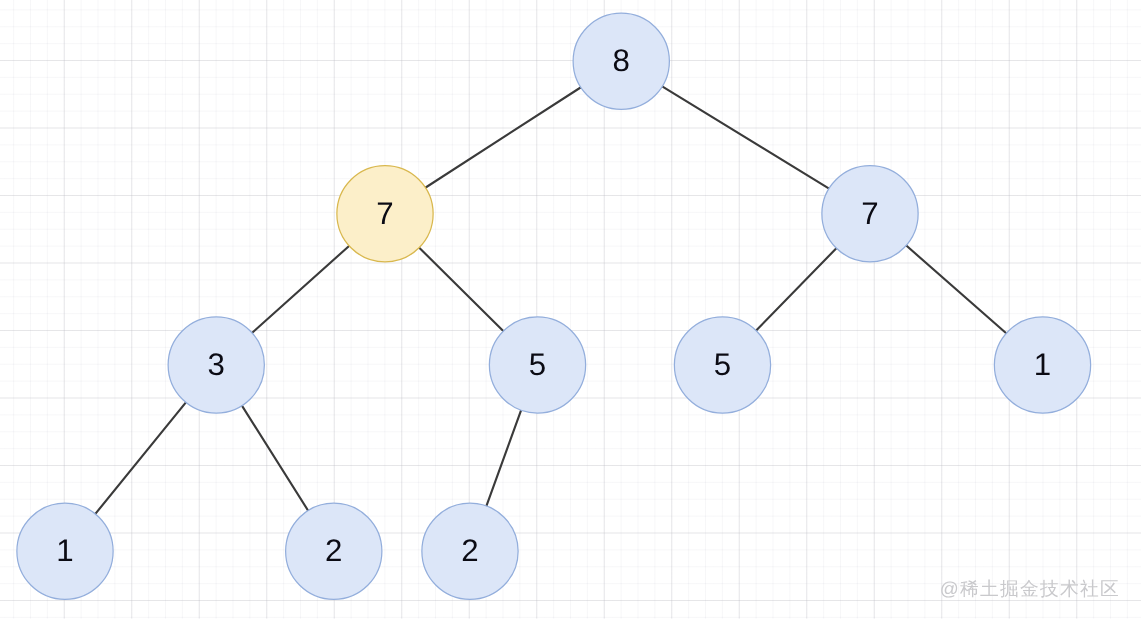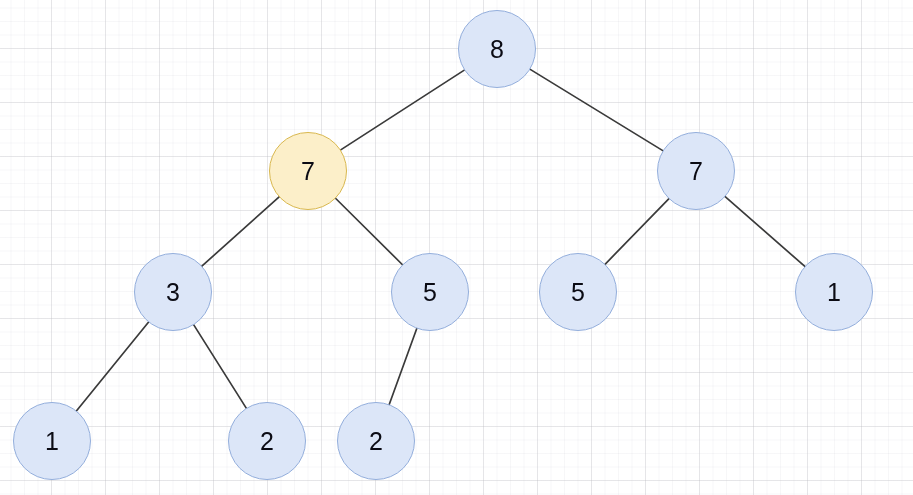--- a/index.html
+++ b/index.html
@@ -103,14 +103,15 @@
         <span>1</span>
       </div>
       <div class="tree-node node-default" style="left: 228px; top: 402px; width: 78px; height: 78px;">
         <span>2</span>
       </div>
       <div class="tree-node node-default" style="left: 337px; top: 402px; width: 78px; height: 78px;">
         <span>2</span>
       </div>
     </div>
 
+  <div id="watermark">@稀土掘金技术社区</div>
 
 </div>
 
 </body></html>

